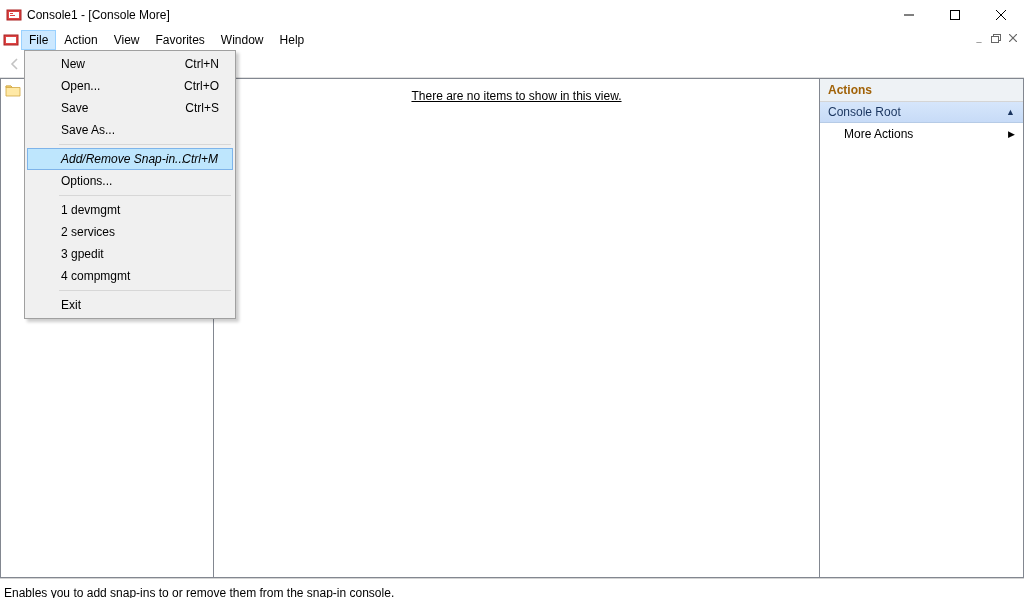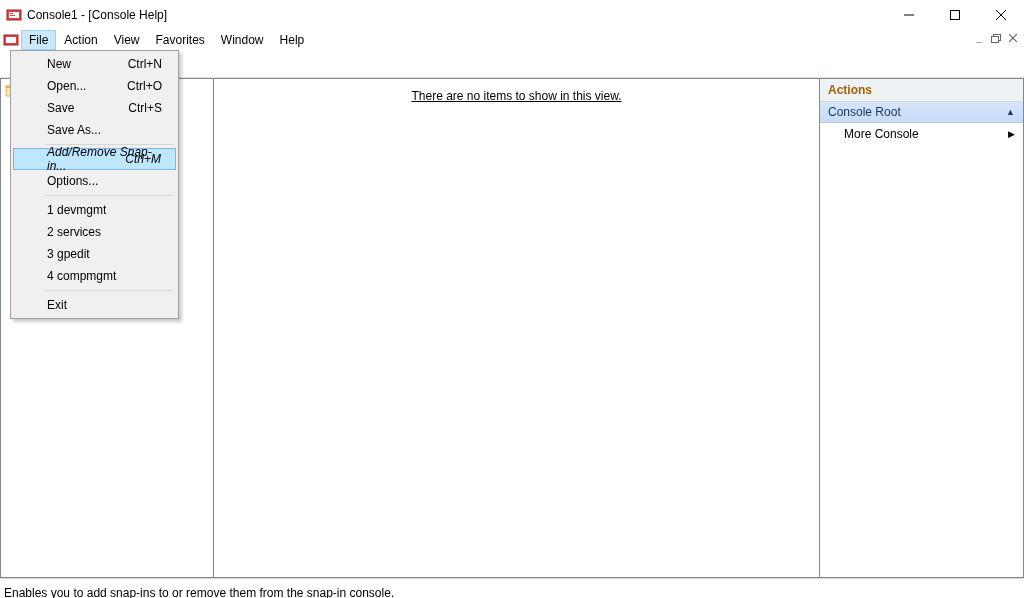--- a/index.html
+++ b/index.html
@@ -34,21 +34,21 @@
     .list-body { flex: 1; display: flex; justify-content: center; padding-top: 10px; color: #000; text-decoration: underline; }
     
     .actions-pane { width: 204px; border: 1px solid #828790; border-left: none; background: #fff; display: flex; flex-direction: column; }
     .actions-title { height: 23px; background: #eef2f5; border-bottom: 1px solid #d5d5d5; display: flex; align-items: center; padding-left: 8px; font-weight: bold; color: #a16207; font-size: 12px; }
     .actions-section { height: 21px; display: flex; align-items: center; padding: 0 8px; background: linear-gradient(#d6e6fb, #c7dbf7); color: #1a355f; border-bottom: 1px solid #b6cbe6; justify-content: space-between; }
     .actions-row { height: 22px; display: flex; align-items: center; padding: 0 8px 0 24px; justify-content: space-between; }
     
     .statusbar { height: 28px; display: flex; align-items: center; padding-left: 4px; background: #fff; border-top: 1px solid #d4d4d4; font-size: 11.5px; color: #000; }
     
     
-    .dropdown { position: absolute; left: 10px; top: 50px; width: 169px; background: #f0f0f0; border: 1px solid #a0a0a0; box-shadow: 3px 3px 3px rgba(0,0,0,.2); z-index: 100; }
+    .dropdown { position: absolute; left: 24px; top: 50px; width: 212px; background: #f0f0f0; border: 1px solid #a0a0a0; box-shadow: 3px 3px 3px rgba(0,0,0,.2); z-index: 100; }
     .dropdown-inner { padding: 2px; }
     .dd-item { height: 22px; display: flex; align-items: center; padding-left: 34px; padding-right: 20px; position: relative; }
     .dd-item.highlight { background: #bee6fd; border: 1px solid #7eb4ea; padding-left: 33px; padding-right: 19px; height: 22px; font-style: italic; }
     .dd-shortcut { position: absolute; right: 14px; }
     .dd-sep { height: 1px; background: #d7d7d7; margin: 3px 2px 3px 32px; }
     
     .arrow-up { font-size: 9px; }
     .arrow-right { font-size: 9px; }
   </style>
 </head>
@@ -56,21 +56,21 @@
 
 <div class="titlebar">
   <span class="titlebar-icon">
     <svg width="16" height="16" viewBox="0 0 16 16">
         <rect x="1" y="3" width="14" height="10" fill="#d44" stroke="#a22" stroke-width="1"></rect>
         <rect x="3" y="5" width="10" height="6" fill="#fff"></rect>
         <rect x="4" y="6" width="3" height="1" fill="#d44"></rect>
         <rect x="4" y="8" width="5" height="1" fill="#d44"></rect>
       </svg>
   </span>
-  <span class="titlebar-title">Console1 - [Console Help]</span>
+  <span class="titlebar-title">Console1 - [Console More]</span>
   <div class="titlebar-controls">
     <div class="titlebar-btn">
         <svg width="10" height="10" viewBox="0 0 10 10">
           <line x1="0" y1="5" x2="10" y2="5" stroke="#000" stroke-width="1"></line>
         </svg>
       </div>
     <div class="titlebar-btn">
         <svg width="10" height="10" viewBox="0 0 10 10">
           <rect x="0.5" y="0.5" width="9" height="9" fill="none" stroke="#000" stroke-width="1"></rect>
         </svg>
@@ -173,21 +173,21 @@
         <span>There are no items to show in this view.</span>
       </div>
   </div>
   <div class="actions-pane">
     <div class="actions-title">Actions</div>
     <div class="actions-section">
       <span>Console Root</span>
       <span class="arrow-up">▲</span>
     </div>
     <div class="actions-row">
-      <span>More Console</span>
+      <span>More Actions</span>
       <span class="arrow-right">▶</span>
     </div>
   </div>
 </div>
 
 <div class="statusbar">
   <span>Enables you to add snap-ins to or remove them from the snap-in console.</span>
 </div>
 
 <div class="dropdown">

